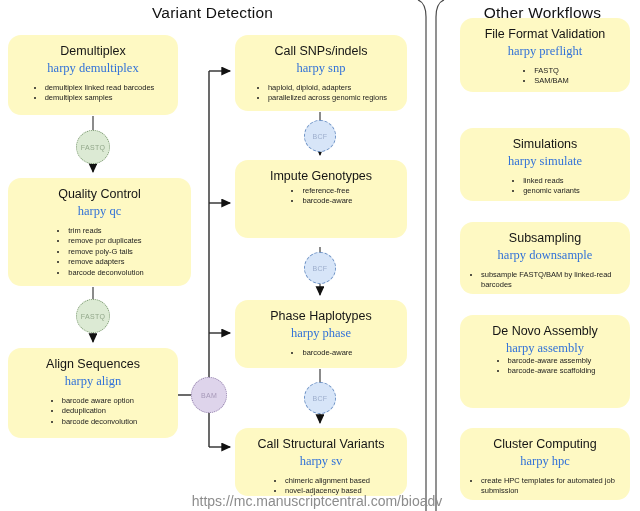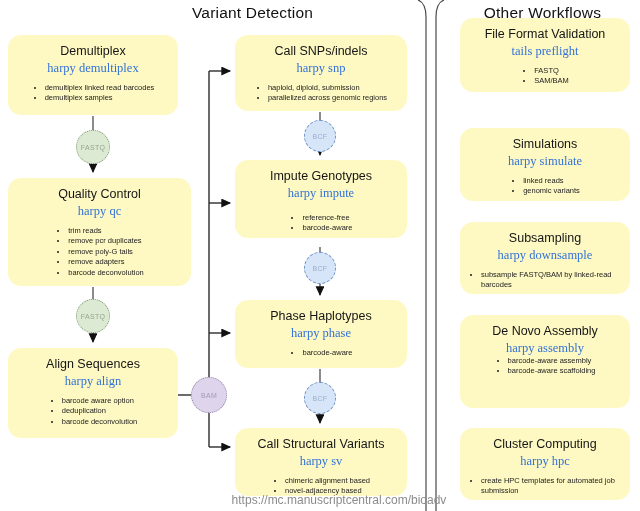--- a/index.html
+++ b/index.html
@@ -30,22 +30,22 @@
   .bullets li{margin:0;padding:0;}
   .fnode{
     position:absolute;z-index:2;border-radius:50%;box-sizing:border-box;
     display:flex;align-items:center;justify-content:center;
     font-size:7px;letter-spacing:.3px;
   }
   .fnode.fastq{background:#dcead4;border:1.5px dotted #7e9a74;color:#92a78a;}
   .fnode.bcf{background:#d7e5f8;border:1.5px dashed #6e93c6;color:#9cadcc;}
   .fnode.bam{background:#ded4eb;border:1.5px dotted #9583ad;color:#a698b8;}
   .footer{
-    position:absolute;left:203px;top:493px;width:272px;z-index:1;
-    text-align:center;font-size:12px;color:#8c8c8c;
+    position:absolute;left:181px;top:493px;width:272px;z-index:1;
+    text-align:center;font-size:14px;color:#8c8c8c;
   }
 </style>
 </head>
 <body>
 
 <svg class="layer-svg" width="640" height="511" viewBox="0 0 640 511">
   <defs>
     <marker id="arrow" markerWidth="9" markerHeight="8" refX="6.2" refY="3.2" orient="auto">
       <path d="M0,0 L7,3.2 L0,6.4 z" fill="#111"></path>
     </marker>
@@ -62,21 +62,21 @@
   <path d="M209,71 V447" stroke="#2b2b2b" stroke-width="1.4" fill="none"></path>
   <path d="M209,71 H230" stroke="#2b2b2b" stroke-width="1.4" fill="none" marker-end="url(#arrow)"></path>
   <path d="M209,203 H230" stroke="#2b2b2b" stroke-width="1.4" fill="none" marker-end="url(#arrow)"></path>
   <path d="M209,333 H230" stroke="#2b2b2b" stroke-width="1.4" fill="none" marker-end="url(#arrow)"></path>
   <path d="M209,447 H230" stroke="#2b2b2b" stroke-width="1.4" fill="none" marker-end="url(#arrow)"></path>
 
   <path d="M418,0 Q426,3 426,17 V511" stroke="#4a4a4a" stroke-width="1.2" fill="none"></path>
   <path d="M444,0 Q436,3 436,17 V511" stroke="#4a4a4a" stroke-width="1.2" fill="none"></path>
 </svg>
 
-<div class="section-title" style="left:0;width:425px;margin-left:40px;">Variant Detection</div>
+<div class="section-title" style="left:0;width:425px;">Variant Detection</div>
 <div class="section-title" style="left:445px;width:195px;">Other Workflows</div>
 
 <div class="box" style="left:8px;top:35px;width:170px;height:80px">
   <div class="box-title">Demultiplex</div>
   <div class="box-cmd last">harpy demultiplex</div>
   <ul class="bullets">
     <li>demultiplex linked read barcodes</li>
     <li>demultiplex samples</li>
   </ul>
 </div>
@@ -100,28 +100,27 @@
     <li>barcode aware option</li>
     <li>deduplication</li>
     <li>barcode deconvolution</li>
   </ul>
 </div>
 
 <div class="box" style="left:235px;top:35px;width:172px;height:76px">
   <div class="box-title">Call SNPs/indels</div>
   <div class="box-cmd last">harpy snp</div>
   <ul class="bullets">
-    <li>haploid, diploid, submission</li>
+    <li>haploid, diploid, adapters</li>
     <li>parallelized across genomic regions</li>
   </ul>
 </div>
 
 <div class="box" style="left:235px;top:160px;width:172px;height:78px">
   <div class="box-title">Impute Genotypes</div>
-  <div class="box-cmd last" style="margin-bottom:12px">harpy impute</div>
   <ul class="bullets">
     <li>reference-free</li>
     <li>barcode-aware</li>
   </ul>
 </div>
 
 <div class="box" style="left:235px;top:300px;width:172px;height:68px">
   <div class="box-title">Phase Haplotypes</div>
   <div class="box-cmd last">harpy phase</div>
   <ul class="bullets">
@@ -133,21 +132,21 @@
   <div class="box-title">Call Structural Variants</div>
   <div class="box-cmd last">harpy sv</div>
   <ul class="bullets">
     <li>chimeric alignment based</li>
     <li>novel-adjacency based</li>
   </ul>
 </div>
 
 <div class="box" style="left:460px;top:18px;width:170px;height:74px">
   <div class="box-title">File Format Validation</div>
-  <div class="box-cmd last">tails preflight</div>
+  <div class="box-cmd last">harpy preflight</div>
   <ul class="bullets">
     <li>FASTQ</li>
     <li>SAM/BAM</li>
   </ul>
 </div>
 
 <div class="box" style="left:460px;top:128px;width:170px;height:73px">
   <div class="box-title">Simulations</div>
   <div class="box-cmd last">harpy simulate</div>
   <ul class="bullets">

